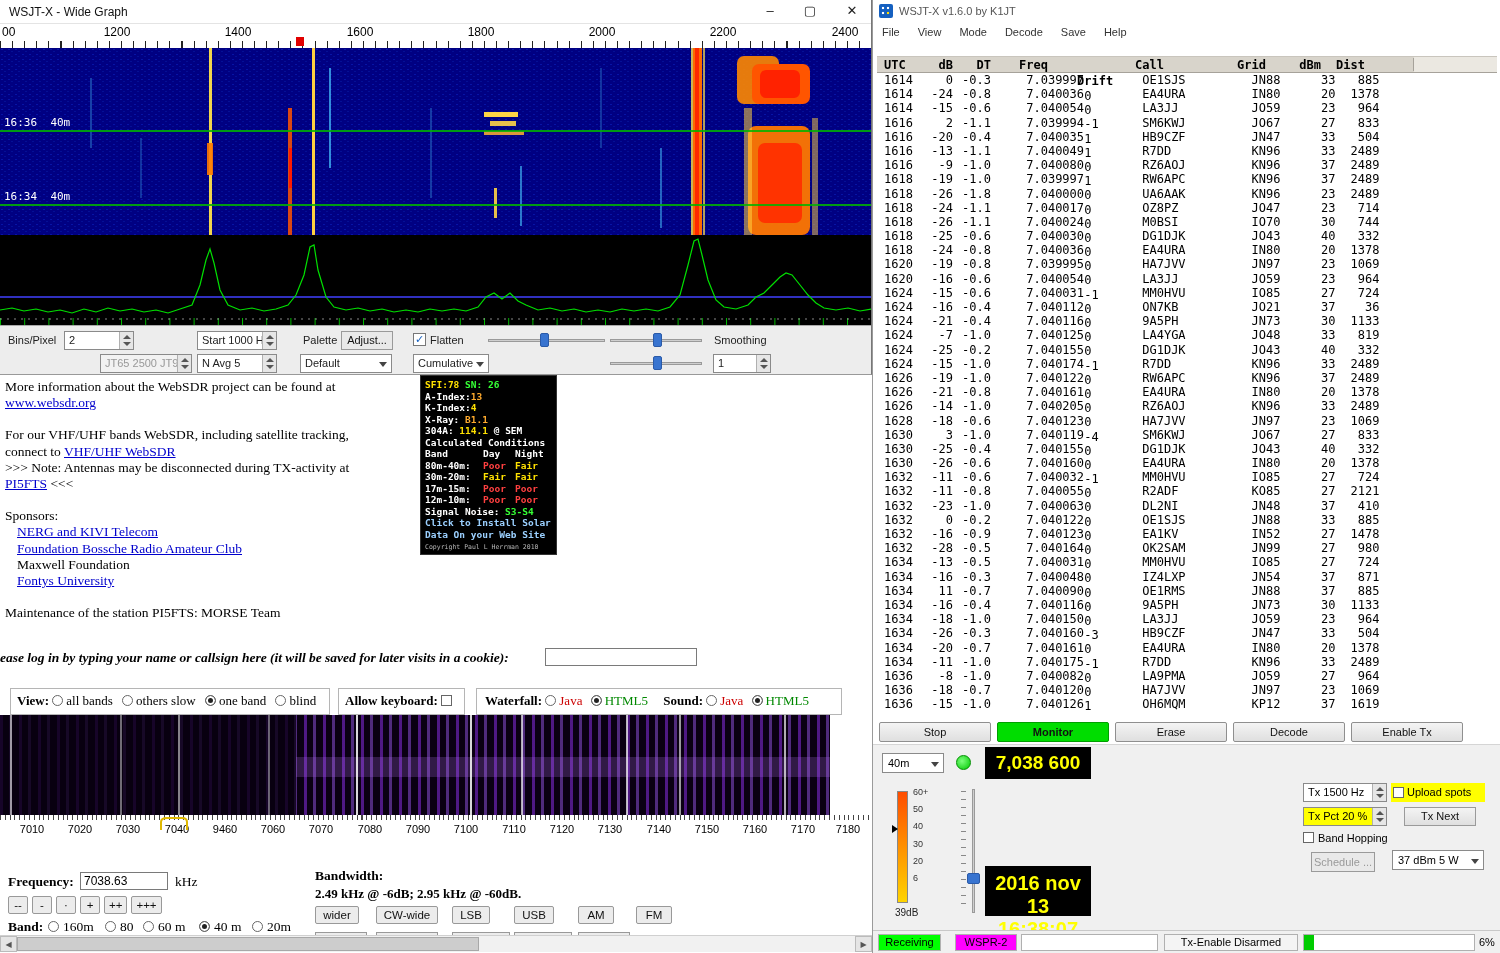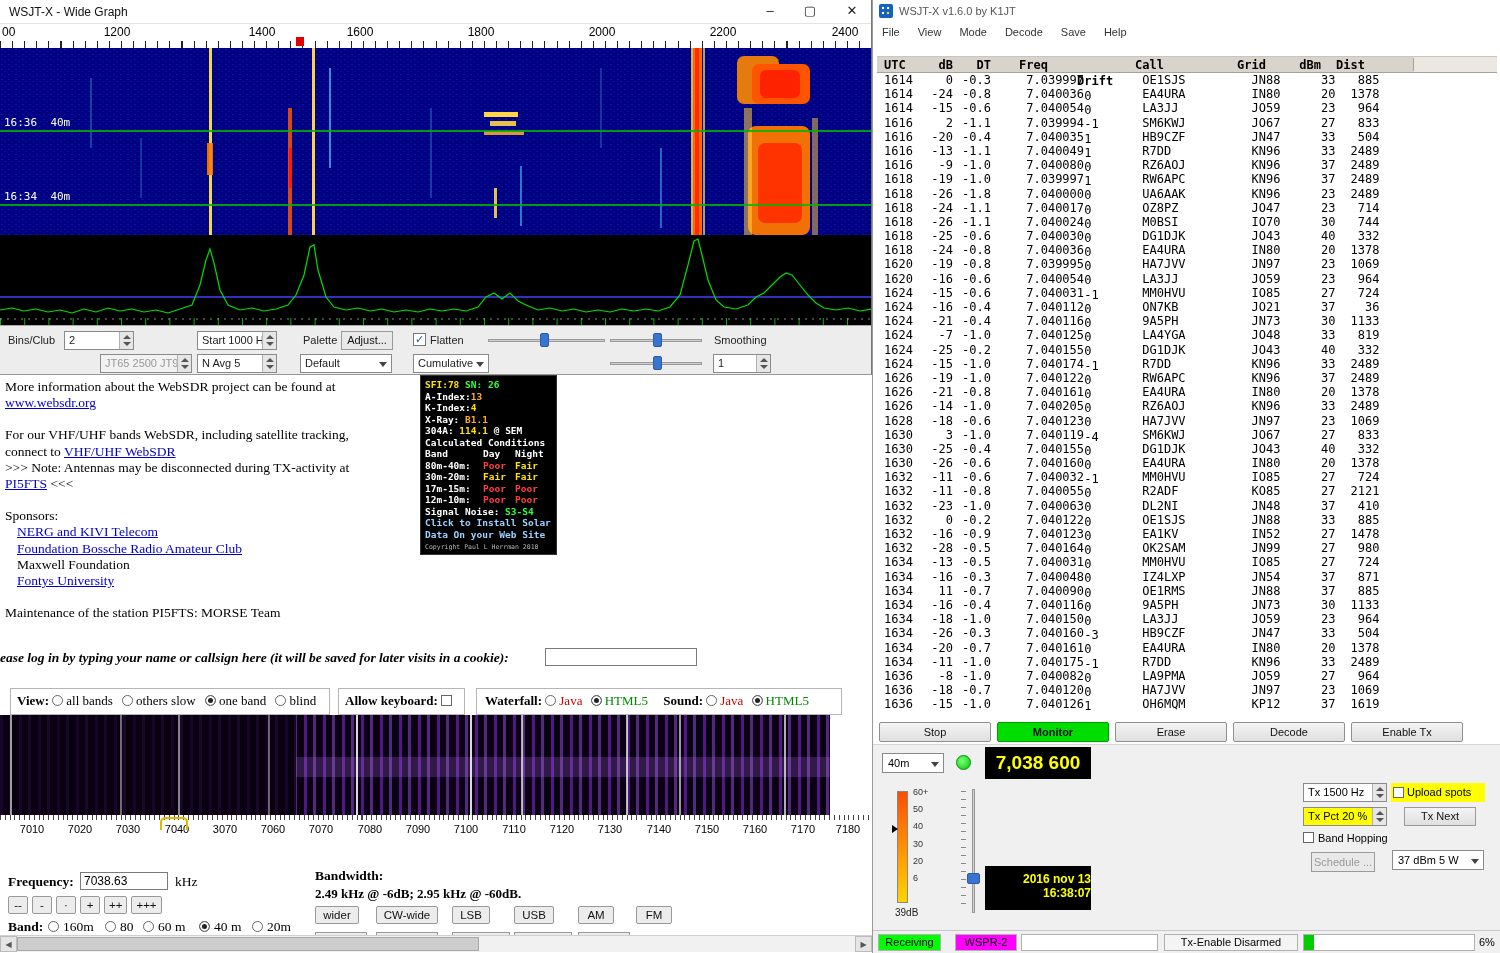--- a/index.html
+++ b/index.html
@@ -8,21 +8,21 @@
 
   
   #widegraph { position:absolute; left:0; top:0; width:872px; height:375px; background:#fff; border-right:1px solid #777; border-bottom:1px solid #999; overflow:hidden; }
   .wg-titlebar { position:absolute; left:0; top:0; width:100%; height:24px; background:#fff; border-bottom:1px solid #e4e4e4; }
   .wg-title { position:absolute; left:9px; top:5px; font-size:12px; color:#111; }
   .winbtn { position:absolute; top:3px; width:30px; text-align:center; font-size:13px; color:#222; cursor:default; }
   .wg-scale { position:absolute; left:0; top:24px; width:100%; height:24px; background:#fff; overflow:hidden; }
   #wg-scale-labels span { position:absolute; top:1px; font-size:12px; color:#000; transform:translateX(-50%); }
   #wg-scale-labels span:nth-child(1){ left:2px; transform:none; }
   #wg-scale-labels span:nth-child(2){ left:117px; }
-  #wg-scale-labels span:nth-child(3){ left:238px;margin-left:24px; }
+  #wg-scale-labels span:nth-child(3){ left:238px; }
   #wg-scale-labels span:nth-child(4){ left:360px; }
   #wg-scale-labels span:nth-child(5){ left:481px; }
   #wg-scale-labels span:nth-child(6){ left:602px; }
   #wg-scale-labels span:nth-child(7){ left:723px; }
   #wg-scale-labels span:nth-child(8){ left:845px; }
   .wg-ticks { position:absolute; left:0; bottom:0; width:100%; height:7px;
     background:repeating-linear-gradient(90deg,#222 0 1px,transparent 1px 12.1px); }
   .wg-txmarker { position:absolute; left:296px; top:13px; width:8px; height:9px; background:#e10000; }
   .wg-waterfall { position:absolute; left:0; top:48px; width:872px; height:187px; background:#000082; overflow:hidden; }
   .wf-label { position:absolute; left:4px; color:#fff; font-size:11px; font-family:"DejaVu Sans Mono",monospace; }
@@ -241,21 +241,21 @@
       <div class="pw-white" style="left:784px; opacity:.8"></div>
     </div>
 
     <div class="purple-scale">
       <div class="pticks"></div>
       <div id="pw-scale-labels">
           <span>7010</span>
           <span>7020</span>
           <span>7030</span>
           <span>7040</span>
-          <span>3070</span>
+          <span>9460</span>
           <span>7060</span>
           <span>7070</span>
           <span>7080</span>
           <span>7090</span>
           <span>7100</span>
           <span>7110</span>
           <span>7120</span>
           <span>7130</span>
           <span>7140</span>
           <span>7150</span>
@@ -389,21 +389,21 @@
         <rect width="872" height="90" fill="#000"></rect>
         <rect width="872" height="90" fill="url(#gticks)"></rect>
         <line x1="0" y1="84" x2="872" y2="84" stroke="#aaa" stroke-width="1" stroke-dasharray="2 5" opacity=".8"></line>
         <line x1="0" y1="62" x2="872" y2="62" stroke="#4040ff" stroke-width="1.5"></line>
         <polyline fill="none" stroke="#00e000" stroke-width="1.2" points="0,75 12,73 24,76 36,74 48,77 60,75 72,78 84,74 96,77 108,73 120,76 132,74 144,77 156,75 168,78 180,74 192,70 200,50 206,25 210,14 214,28 220,55 228,70 240,75 252,73 264,76 276,74 288,70 296,60 304,40 310,12 314,10 318,35 326,62 334,72 346,75 358,73 370,76 382,74 394,77 406,75 418,77 430,74 442,76 454,74 466,76 478,72 486,62 494,58 502,64 510,58 518,66 526,70 538,75 550,73 562,76 574,74 586,77 598,75 610,77 622,74 634,76 646,74 658,76 670,72 680,60 688,30 694,6 698,4 702,20 708,45 716,65 724,72 736,74 748,70 756,62 764,58 772,50 780,42 786,38 792,40 800,50 808,60 816,68 824,73 836,75 848,73 860,76 872,74"></polyline>
       </svg>
     </div>
 
     <div class="wg-controls">
       <div class="wg-row" style="top:4px;">
-        <span class="wg-label" style="left:8px;">Bins/Club</span>
+        <span class="wg-label" style="left:8px;">Bins/Pixel</span>
         <div class="spin" style="left:64px; top:1px; width:70px;">
           <span>2</span>
           <span class="spin-arrows">
               <i class="up"></i>
               <i class="dn"></i>
             </span>
         </div>
         <div class="spin" style="left:197px; top:1px; width:80px;">
           <span>Start 1000 Hz</span>
           <span class="spin-arrows">
@@ -729,21 +729,21 @@
           </div>
         <div class="meter-read">39dB</div>
       </div>
 
       <div class="vslider">
         <div class="ticks"></div>
         <div class="groove"></div>
         <div class="handle"></div>
       </div>
 
-      <div class="lcd" style="left:112px; top:121px; width:106px; height:44px; font-size:12px;text-align:right;">
+      <div class="lcd" style="left:112px; top:121px; width:106px; height:50px; font-size:20px;">
         <div style="margin-top:6px;">2016 nov 13</div>
         <div>16:38:07</div>
       </div>
 
       <div class="spin" style="left:430px; top:38px; width:84px;">
         <span>Tx 1500 Hz</span>
         <span class="spin-arrows">
             <i class="up"></i>
             <i class="dn"></i>
           </span>

